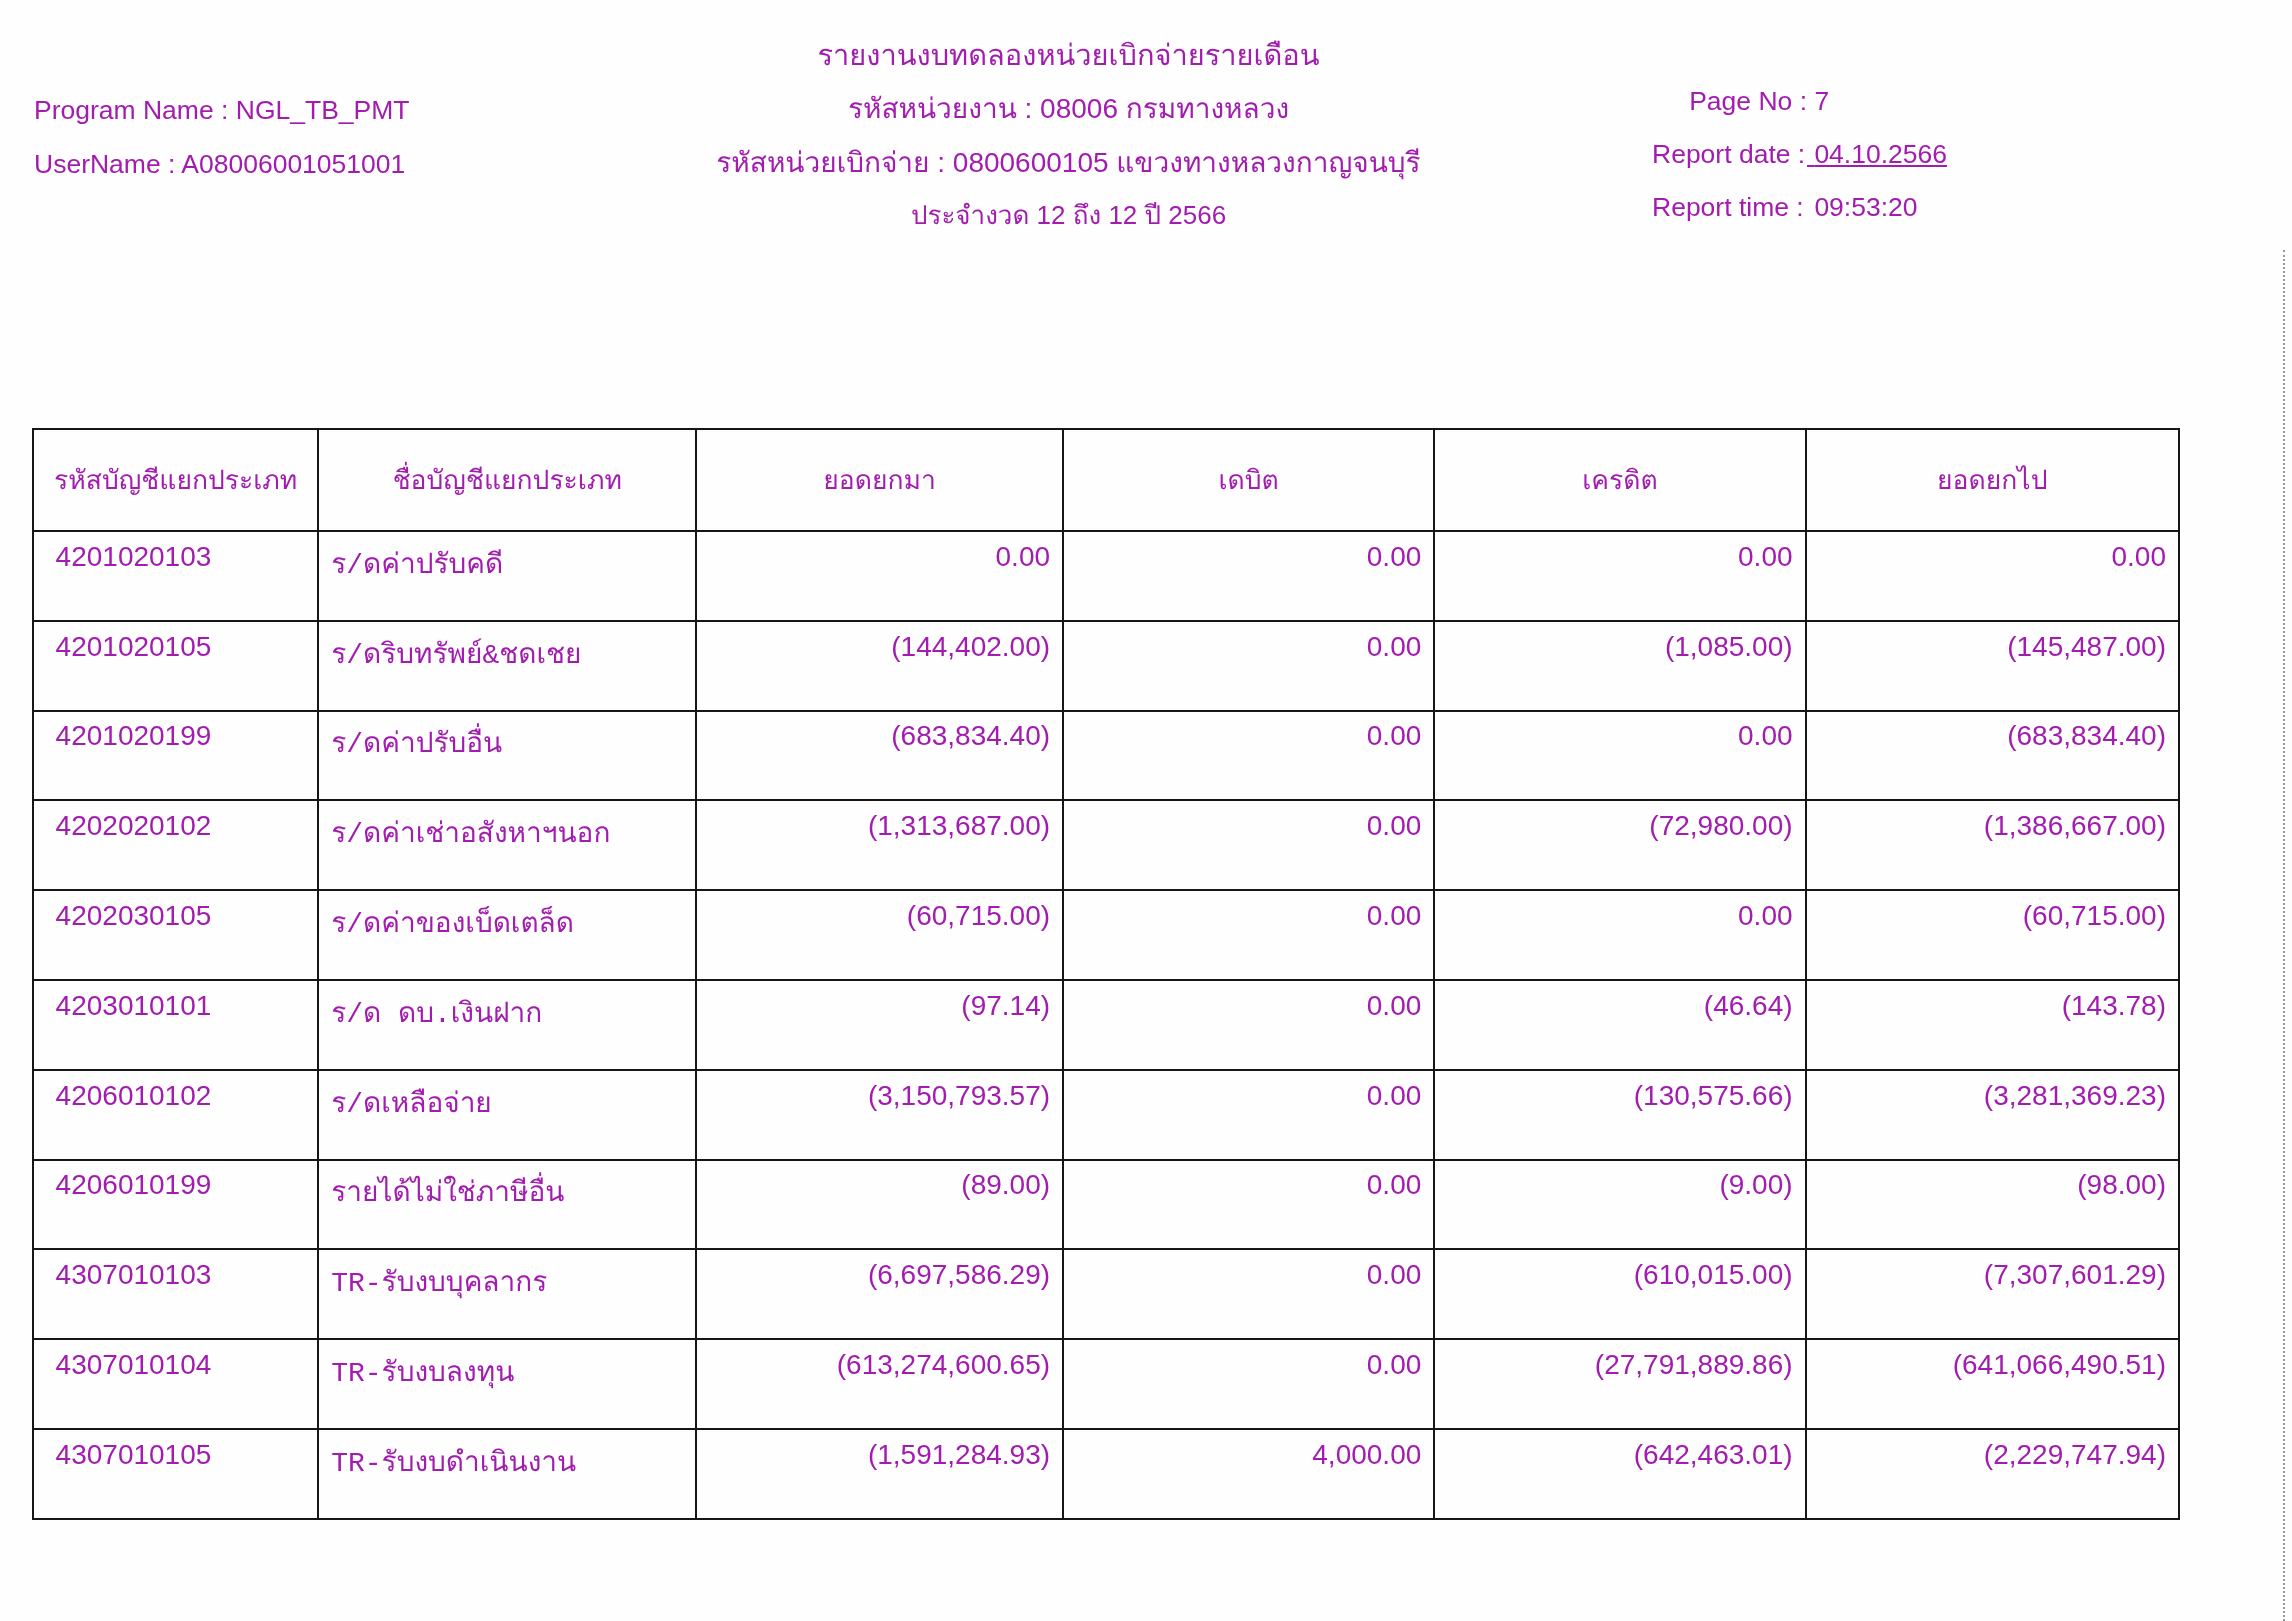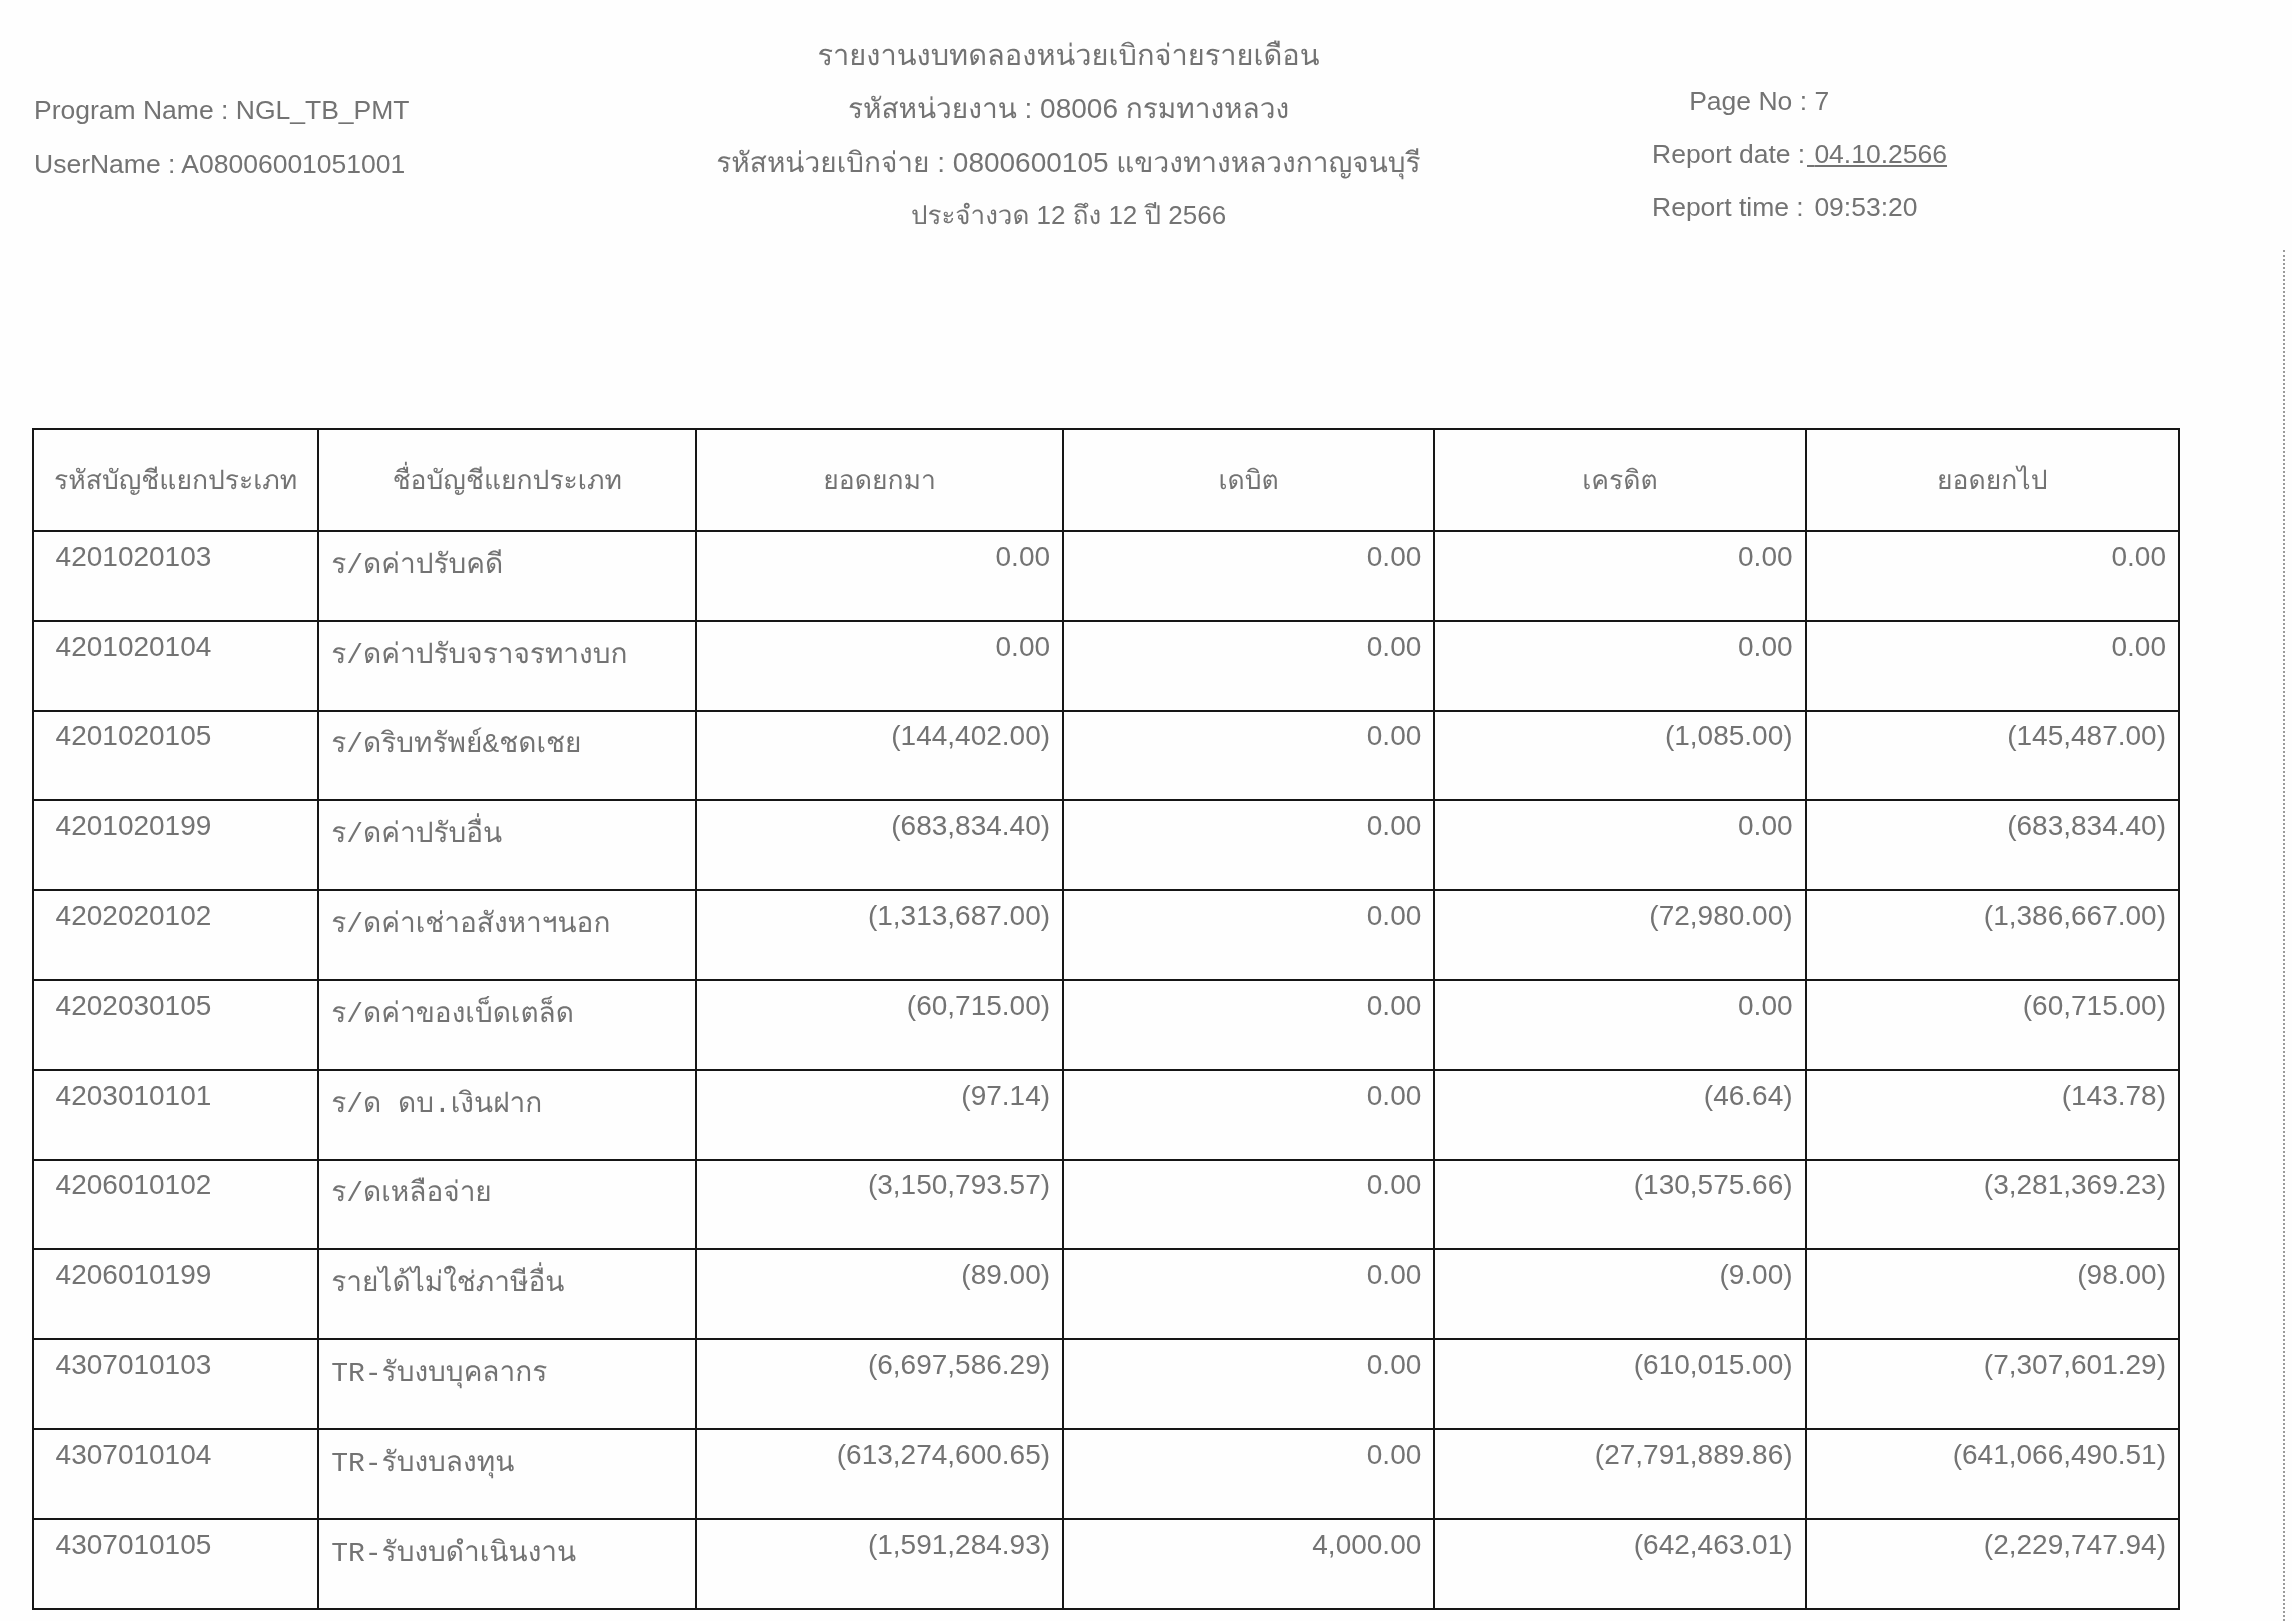--- a/index.html
+++ b/index.html
@@ -6,21 +6,21 @@
     margin: 0;
     padding: 0;
     background: #ffffff;
   }
   .page {
     position: relative;
     width: 2293px;
     height: 1621px;
     background: #fefefe;
     font-family: "Liberation Sans", "DejaVu Sans", sans-serif;
-    color: #737373;
+    color: #a21caf;
     overflow: hidden;
   }
   
   .hdr-center {
     position: absolute;
     left: 588px;
     top: 0;
     width: 961px;
     text-align: center;
   }
@@ -165,28 +165,20 @@
     <tbody id="tb-body">
         <tr>
       <td class="code">4201020103</td>
       <td class="name">ร/ดค่าปรับคดี</td>
       <td class="num">0.00</td>
       <td class="num">0.00</td>
       <td class="num">0.00</td>
       <td class="num">0.00</td>
     </tr>
         <tr>
-      <td class="code">4201020104</td>
-      <td class="name">ร/ดค่าปรับจราจรทางบก</td>
-      <td class="num">0.00</td>
-      <td class="num">0.00</td>
-      <td class="num">0.00</td>
-      <td class="num">0.00</td>
-    </tr>
-        <tr>
       <td class="code">4201020105</td>
       <td class="name">ร/ดริบทรัพย์&amp;ชดเชย</td>
       <td class="num">(144,402.00)</td>
       <td class="num">0.00</td>
       <td class="num">(1,085.00)</td>
       <td class="num">(145,487.00)</td>
     </tr>
         <tr>
       <td class="code">4201020199</td>
       <td class="name">ร/ดค่าปรับอื่น</td>

